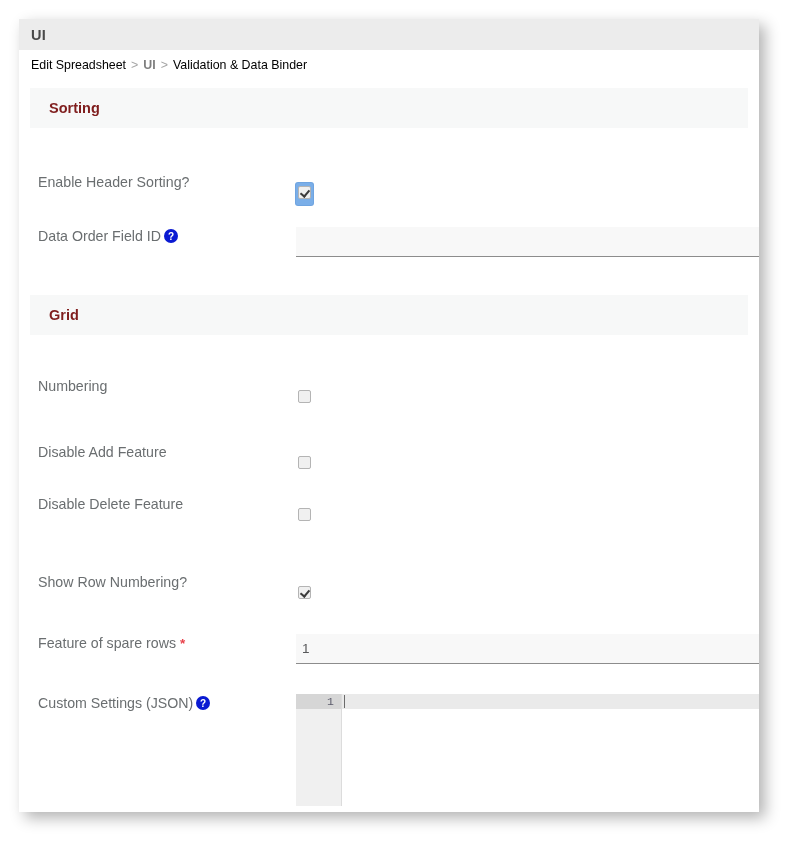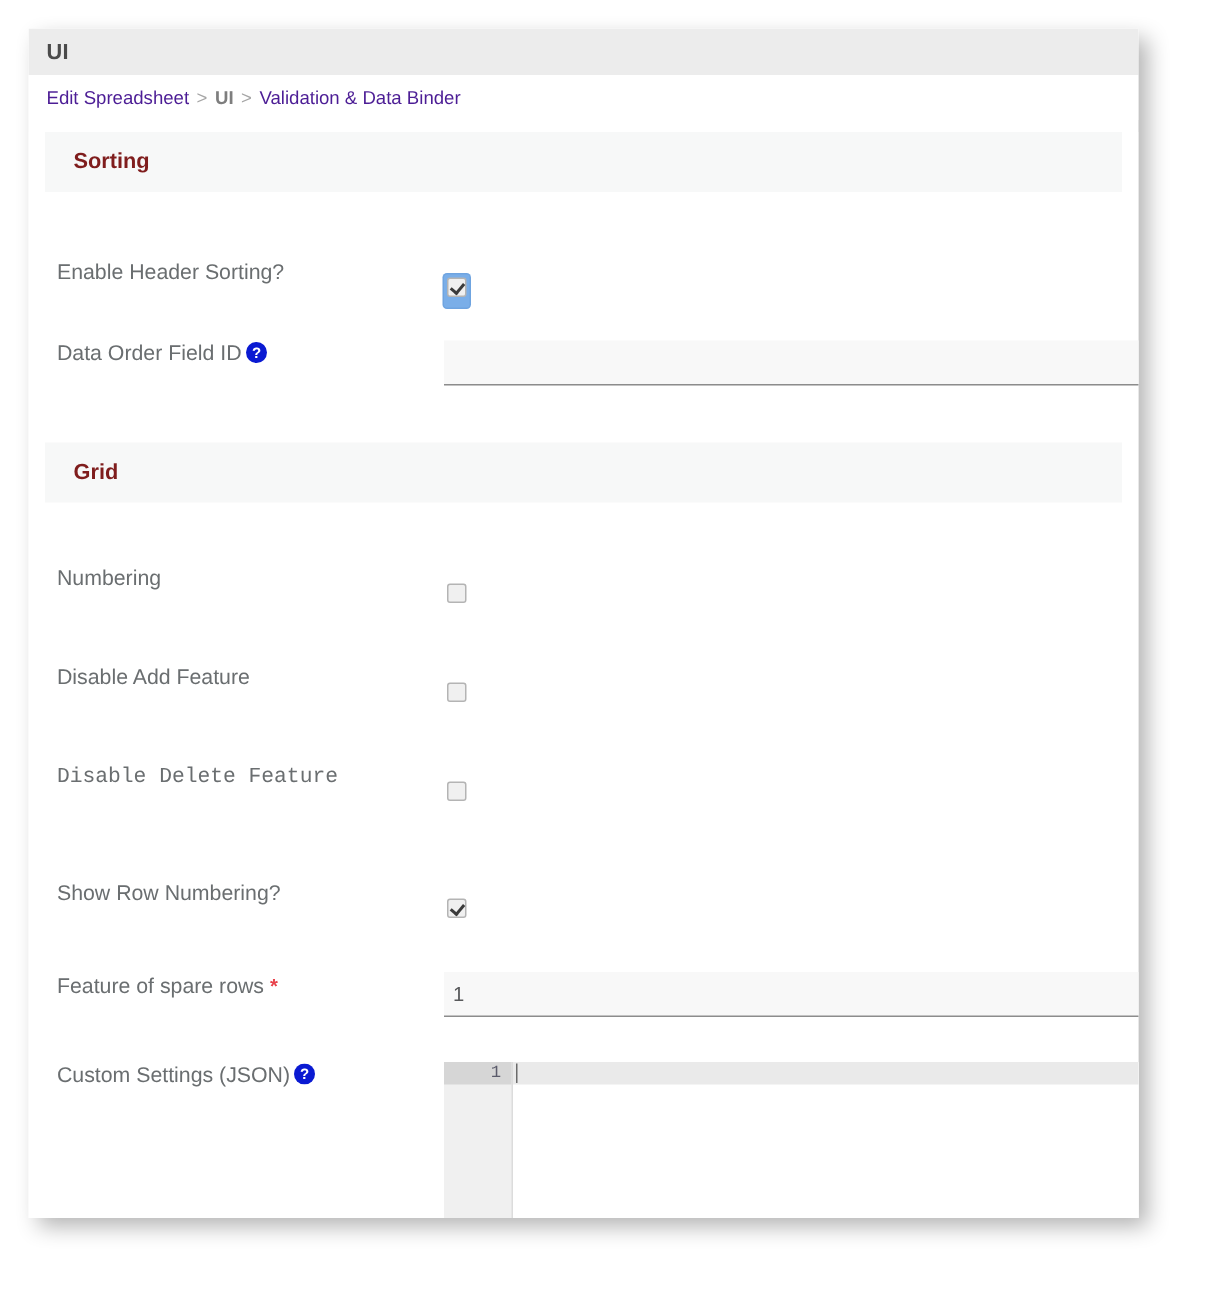--- a/index.html
+++ b/index.html
@@ -51,21 +51,21 @@
   .breadcrumb {
     height: 30px;
     display: flex;
     align-items: center;
     padding-left: 12px;
     box-sizing: border-box;
     background: #ffffff;
   }
   .crumb {
     font-size: 12.4px;
-    color: #4c1d95;
+    color: #000000;
     white-space: nowrap;
   }
   .crumb.current {
     font-weight: bold;
     color: #7e7e7e;
   }
   .crumb-sep {
     font-size: 12.4px;
     color: #a5a5a5;
     margin: 0 5px;
@@ -293,21 +293,21 @@
 
       <div class="form-row" style="margin-top:34px;">
         <div class="field-label">Disable Add Feature</div>
         <div class="field-control" style="padding-top:10px;">
           <span class="cb-wrap">
             <span class="cb"></span>
           </span>
         </div>
       </div>
 
-      <div class="form-row" style="margin-top:34px;font-family:Liberation Mono, monospace;">
+      <div class="form-row" style="margin-top:20px;">
         <div class="field-label">Disable Delete Feature</div>
         <div class="field-control" style="padding-top:10px;">
           <span class="cb-wrap">
             <span class="cb"></span>
           </span>
         </div>
       </div>
 
       <div class="form-row" style="margin-top:46px;">
         <div class="field-label">Show Row Numbering?</div>

